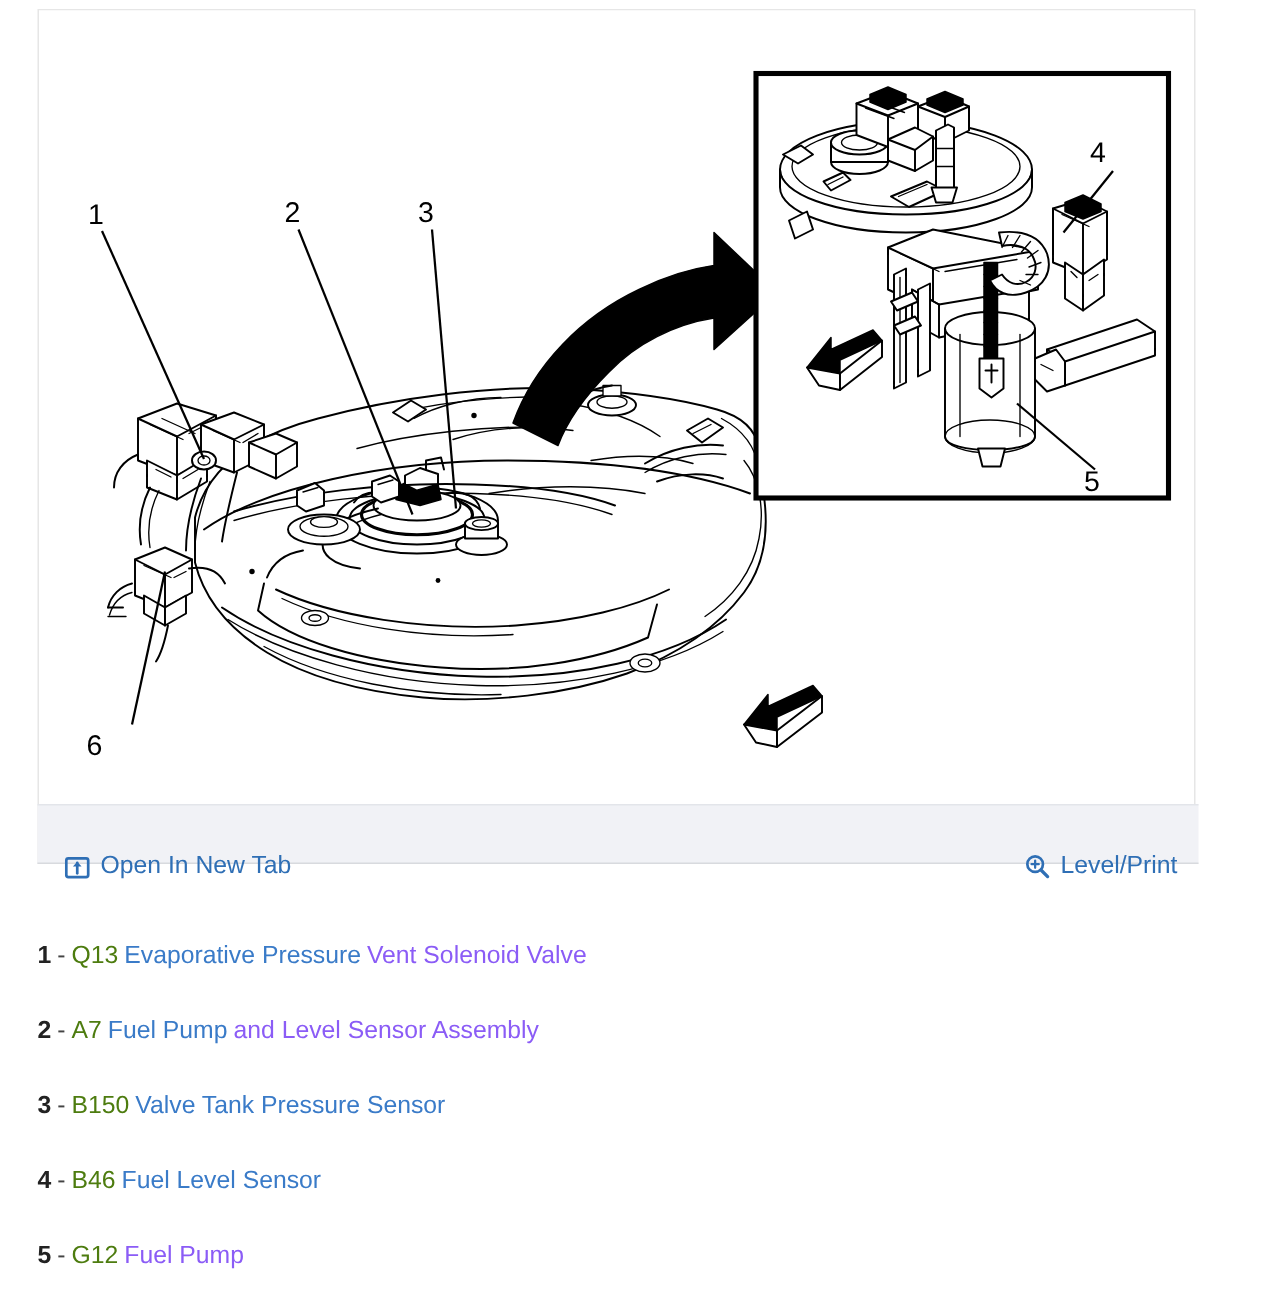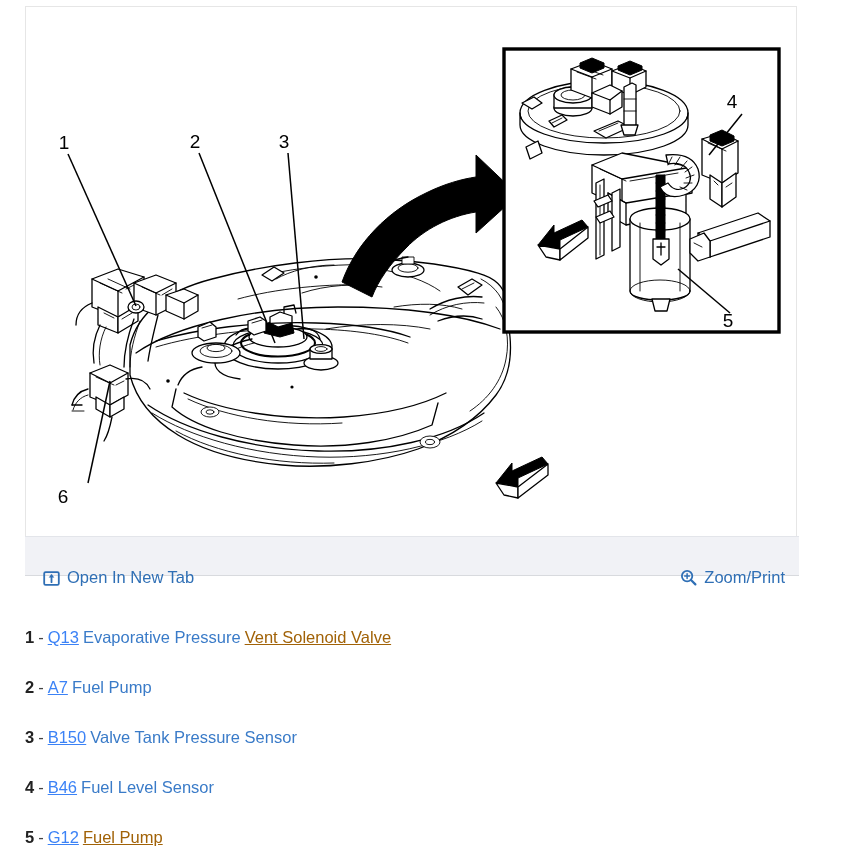--- a/index.html
+++ b/index.html
@@ -97,27 +97,27 @@
     color: #333333;
   }
   .legend-num {
     font-weight: bold;
     color: #222222;
   }
   .legend-dash {
     color: #444444;
     padding: 0 4px;
   }
-  .legend-code { color: #3b82f6; text-decoration: underline; }
+  .legend-code { color: #4d7c0f; }
   .legend-link {
     color: #3a7bc8;
     text-decoration: none;
     cursor: pointer;
   }
-  .legend-tail { color: #a16207; text-decoration: underline; }
+  .legend-tail { color: #8b5cf6; }
   .sp { display: inline-block; width: 4px; }
 </style>
 </head>
 <body>
 
 <div class="figure-card">
 
   <div class="diagram-area">
     <svg class="diagram-svg" width="772" height="532" viewBox="0 0 772 532" xmlns="http://www.w3.org/2000/svg">
       <defs>
@@ -456,21 +456,21 @@
     </a>
 
     <a class="tool-link" href="#">
       <span class="ico">
         <svg width="17" height="17" viewBox="0 0 17 17" xmlns="http://www.w3.org/2000/svg">
           <circle cx="7.1" cy="7.1" r="5.2" fill="none" stroke="#2f6fb5" stroke-width="1.8"></circle>
           <path d="M7.1 4.7 L7.1 9.5 M4.7 7.1 L9.5 7.1" stroke="#2f6fb5" stroke-width="1.5" stroke-linecap="round"></path>
           <path d="M11.0 11.0 L15.4 15.4" stroke="#2f6fb5" stroke-width="2.2" stroke-linecap="round"></path>
         </svg>
       </span>
-      <span>Zoom/Print</span>
+      <span>Level/Print</span>
     </a>
   </div>
 </div>
 
 <div class="legend">
 
   <div class="legend-row">
     <span class="legend-num">1</span>
     <span class="legend-dash">-</span>
     <span class="legend-code">Q13</span>
@@ -480,20 +480,21 @@
     <span class="legend-tail">Vent Solenoid Valve</span>
   </div>
 
   <div class="legend-row">
     <span class="legend-num">2</span>
     <span class="legend-dash">-</span>
     <span class="legend-code">A7</span>
     <span class="sp"></span>
     <a class="legend-link" href="#">Fuel Pump</a>
     <span class="sp"></span>
+    <span class="legend-tail">and Level Sensor Assembly</span>
   </div>
 
   <div class="legend-row">
     <span class="legend-num">3</span>
     <span class="legend-dash">-</span>
     <span class="legend-code">B150</span>
     <span class="sp"></span>
     <a class="legend-link" href="#">Valve Tank Pressure Sensor</a>
     <span class="legend-tail"></span>
   </div>

